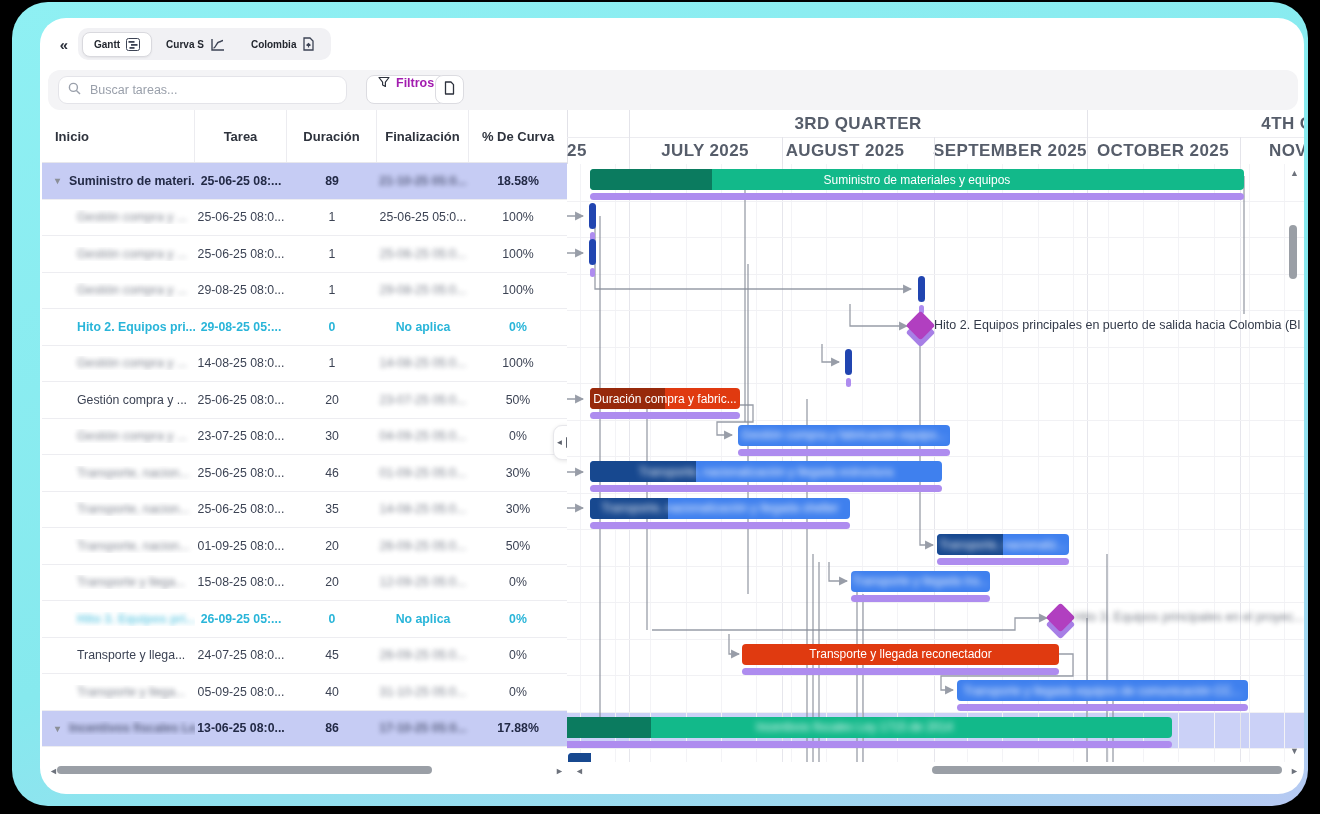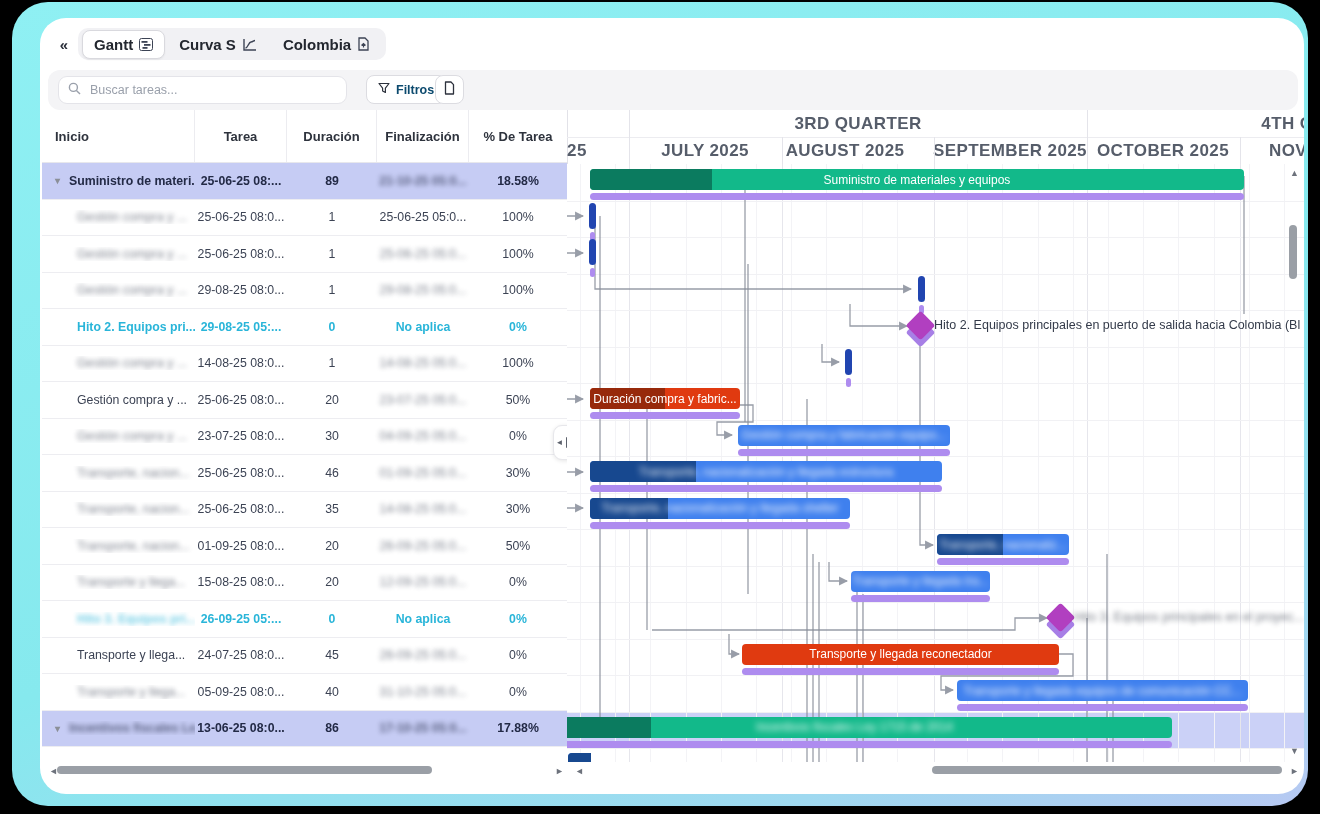--- a/index.html
+++ b/index.html
@@ -8,36 +8,36 @@
   .frame{position:absolute;left:12px;top:2px;width:1296px;height:804px;border-radius:36px;
          background:linear-gradient(160deg,#8ff0f3 0%,#86e9ee 55%,#9fd9f0 85%,#b7c8f2 100%);}
   .window{position:absolute;left:28px;top:16px;width:1264px;height:776px;background:#fff;
           border-radius:26px;overflow:hidden;}
 
   
   .collapse-btn{position:absolute;left:12px;top:14px;width:24px;height:24px;border:none;background:none;
           font-size:15px;color:#2a2f3a;cursor:pointer;font-weight:bold;}
   .tabs{position:absolute;left:38px;top:10px;height:32px;background:#f1f1f4;border-radius:10px;
         display:flex;align-items:center;padding:0 4px;gap:2px;}
-  .tab{display:flex;align-items:center;gap:6px;padding:5px 11px;border-radius:8px;font-size:15px;
+  .tab{display:flex;align-items:center;gap:6px;padding:5px 11px;border-radius:8px;font-size:10px;
        font-weight:bold;color:#23272f;cursor:pointer;border:1px solid transparent;white-space:nowrap;}
   .tab.active{background:#fff;border-color:#d9d9de;box-shadow:0 1px 2px rgba(0,0,0,.06);}
   .tab svg{display:block;}
 
   
   .toolbar{position:absolute;left:8px;top:52px;width:1250px;height:40px;background:#f4f4f6;
            border-radius:12px;display:flex;align-items:center;}
   .search{position:absolute;left:10px;top:6px;width:289px;height:28px;background:#fff;border:1px solid #e4e4e9;
           border-radius:9px;display:flex;align-items:center;padding:0 9px;gap:7px;box-sizing:border-box;}
   .search input{border:none;outline:none;font-size:12.5px;color:#3c4354;width:100%;background:transparent;
           font-family:"Liberation Sans",sans-serif;}
   .search input::placeholder{color:#9aa0ab;}
   .btn-filters{position:absolute;left:318px;top:5px;height:29px;background:#fff;border:1px solid #dcdce1;
-          border-radius:8px;display:flex;align-items:center;gap:6px;padding:0 11px;font-size:12.5px;
-          font-weight:bold;color:#0c4a6e;cursor:pointer;}
+          border-radius:8px;display:flex;align-items:flex-start;gap:6px;padding:0 11px;font-size:12.5px;
+          font-weight:bold;color:#a21caf;cursor:pointer;}
   .btn-copy{position:absolute;left:387px;top:5px;width:29px;height:29px;background:#fff;border:1px solid #dcdce1;
           border-radius:8px;display:flex;align-items:center;justify-content:center;cursor:pointer;}
 
   
   .table{position:absolute;left:2px;top:92px;width:525px;}
   .thead{display:grid;grid-template-columns:153px 92px 90px 92px 98px;height:52px;align-items:center;
          font-size:13px;font-weight:bold;color:#2e333d;border-bottom:1px solid #e7e7ec;}
   .thead div{text-align:center;border-right:1px solid #ececf0;height:52px;display:flex;align-items:center;justify-content:center;}
   .thead div:first-child{justify-content:flex-start;padding-left:13px;}
   .thead div:last-child{border-right:none;}
@@ -154,21 +154,21 @@
         </span>
       </button>
     </div>
 
     <div class="table">
       <div class="thead">
         <div>Inicio</div>
         <div>Tarea</div>
         <div>Duración</div>
         <div>Finalización</div>
-        <div>% De Tarea</div>
+        <div>% De Curva</div>
       </div>
       <div id="task-rows">
           <div class="trow sel">
             <div class="name">
               <span class="chev">▾</span>
               <span>Suministro de materi...</span>
             </div>
             <div class="c">25-06-25 08:...</div>
             <div class="c">89</div>
             <div class="c blur">21-10-25 05:0...</div>

